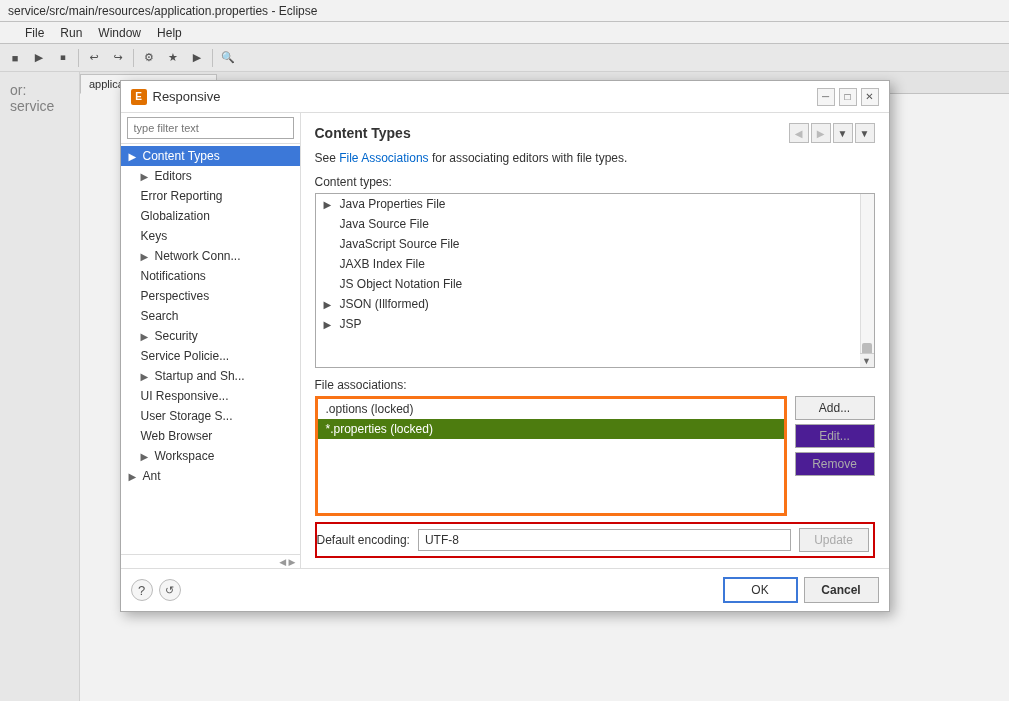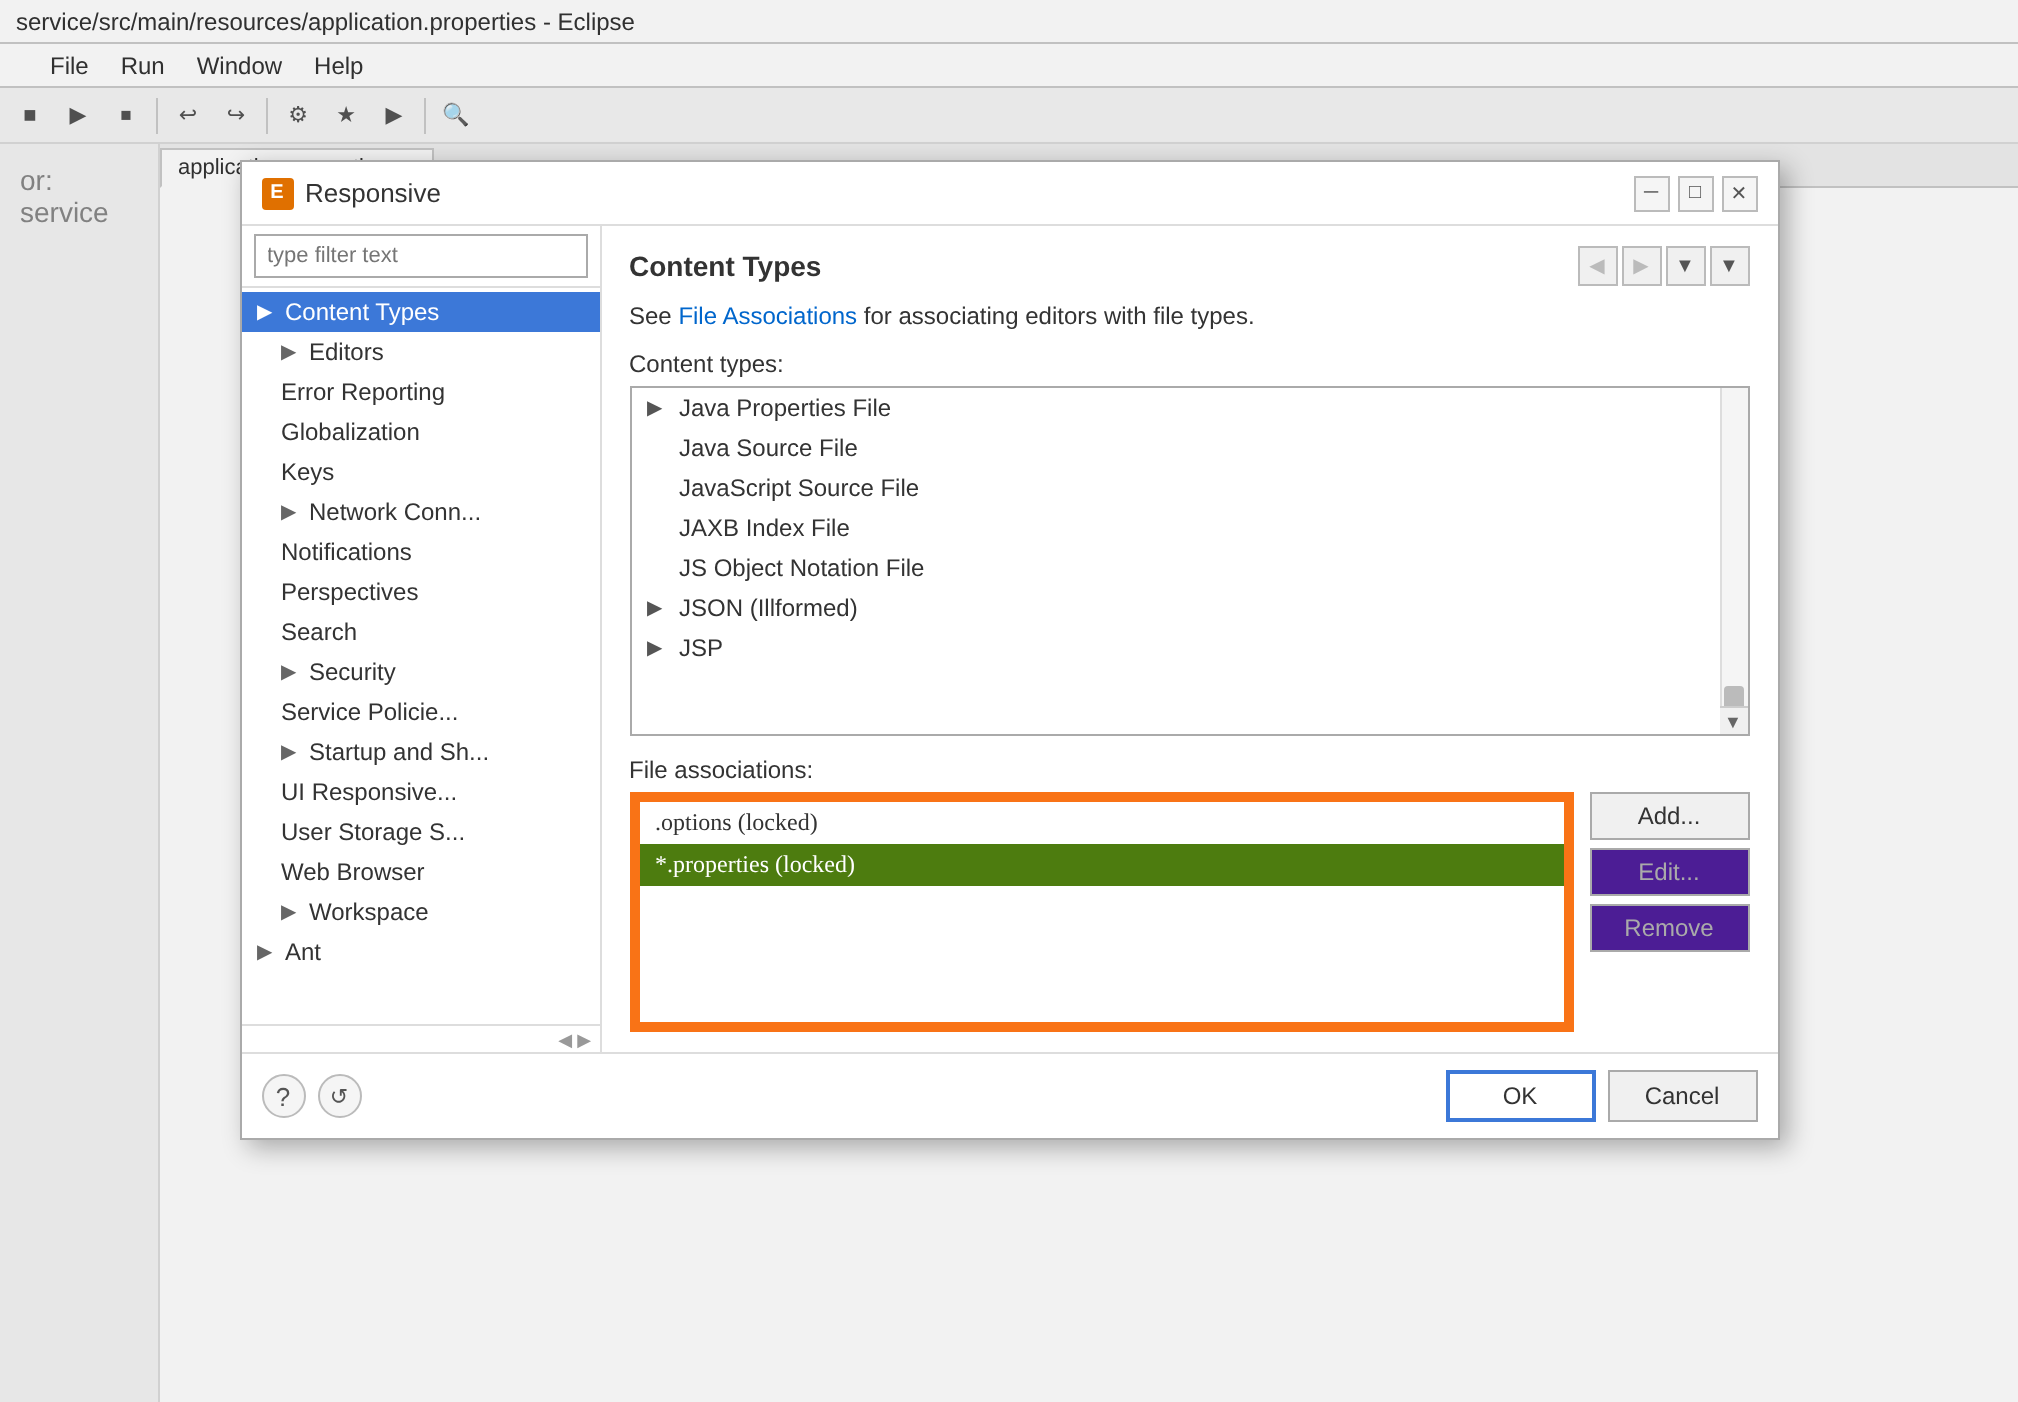--- a/index.html
+++ b/index.html
@@ -332,25 +332,24 @@
     }
 
     .file-assoc-body {
       display: flex;
       gap: 8px;
       flex: 1;
     }
 
     .file-assoc-list {
       flex: 1;
-      border: 5px solid #f97316;
+      border: 3px solid #f97316;
       overflow-y: auto;
       background: #fff;
       min-height: 120px;
-      font-family: Liberation Serif, serif;
     }
 
     .fa-item {
       padding: 3px 8px;
       cursor: pointer;
       font-size: 12px;
       color: #333;
     }
 
     .fa-item.selected {
@@ -459,20 +458,21 @@
       width: 75px;
       height: 26px;
       border: 1px solid #aaa;
       background: #f0f0f0;
       cursor: pointer;
       font-size: 12px;
       color: #333;
       display: flex;
       align-items: center;
       justify-content: center;
+      font-weight: bold;
     }
 
     .dialog-sidebar .sidebar-tree::-webkit-scrollbar {
       width: 10px;
     }
     .dialog-sidebar .sidebar-tree::-webkit-scrollbar-track { background: #f5f5f5; }
     .dialog-sidebar .sidebar-tree::-webkit-scrollbar-thumb { background: #ccc; border-radius: 2px; }
 
     
     .bg-editor-area {
@@ -730,20 +730,25 @@
             </div>
           </div>
 
           <div class="file-assoc-btns">
             <button class="fa-btn">Add...</button>
             <button class="fa-btn disabled">Edit...</button>
             <button class="fa-btn disabled">Remove</button>
           </div>
         </div>
 
+        <div style="border: 2px solid #cc0000; padding: 4px 4px 4px 0; margin-top: 6px; display: flex; align-items: center; gap: 8px;">
+          <span class="encoding-label">Default encoding:</span>
+          <input class="encoding-input" type="text" style="flex: 1 1 0%; height: 22px; border: 1px solid rgb(170, 170, 170); padding: 2px 6px; font-size: 12px;" value="UTF-8">
+          <button class="update-btn" style="width:70px; height:24px; border:1px solid #aaa; background:#f0f0f0; color:#aaa; font-size:12px; cursor:default;">Update</button>
+        </div>
 
       </div>
     </div>
 
     <div class="dialog-footer">
       <div class="footer-left">
         <button class="footer-icon-btn">?</button>
         <button class="footer-icon-btn" style="font-size:11px;">↺</button>
       </div>
       <div class="footer-right">

